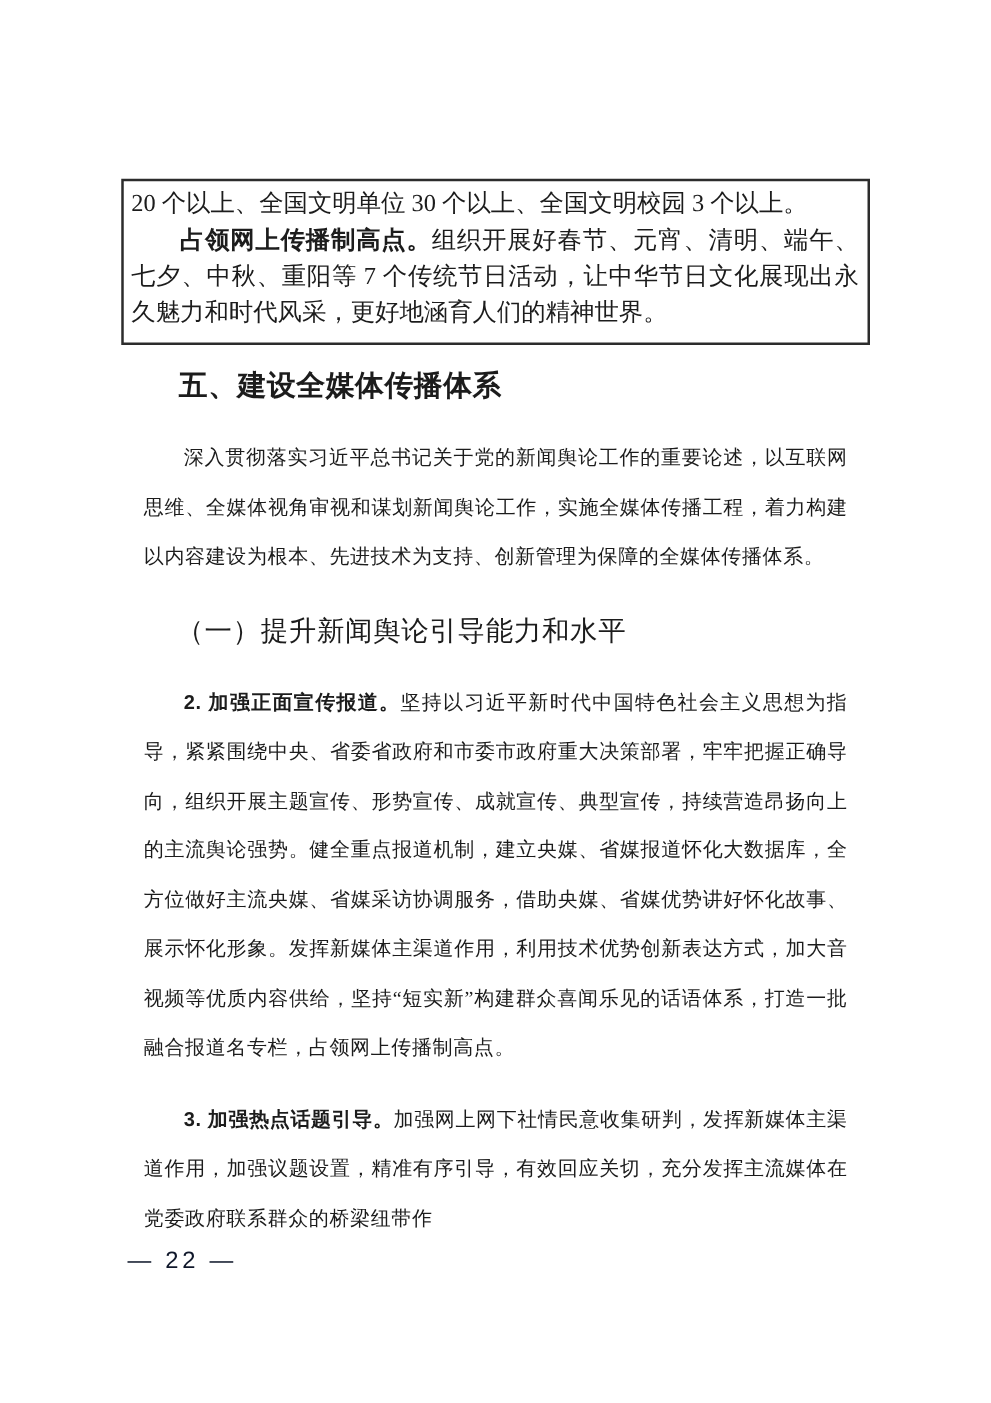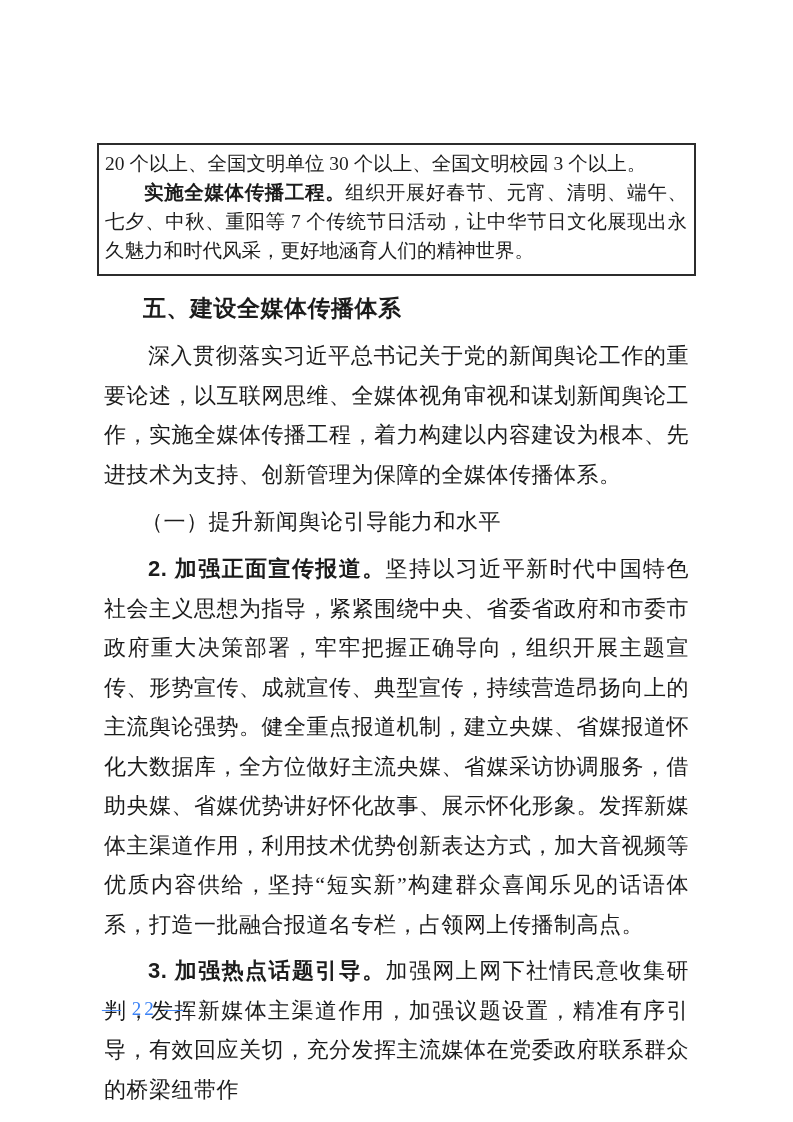--- a/index.html
+++ b/index.html
@@ -44,22 +44,22 @@
     margin: 11px 0 0 0;
     font-family: "Liberation Sans", sans-serif;
     font-weight: bold;
     font-size: 23px;
     line-height: 42px;
     text-indent: 2em;
     letter-spacing: 0.5px;
   }
   
   .body-para {
-    margin: 7px;
-    font-size: 22px;
+    margin: 18px;
+    font-size: 16px;
     line-height: 39.5px;
     text-align: justify;
     text-justify: inter-character;
     text-indent: 2em;
     letter-spacing: 0.5px;
   }
   
   .sub-heading {
     margin: 0;
     font-size: 22px;
@@ -73,37 +73,37 @@
     font-weight: bold;
     font-family: "Liberation Sans", sans-serif;
   }
   
   .footer-page-num {
     position: absolute;
     left: 102px;
     top: 998px;
     font-size: 19px;
     letter-spacing: 3px;
-    font-family: Liberation Serif, serif;
-    color: #3b82f6;
+    font-family: Liberation Sans, sans-serif;
+    color: #0f172a;
     white-space: nowrap;
   }
 </style>
 </head>
 <body>
 
 <div class="page">
   <div class="content">
 
     <div class="callout-box">
       <p>
         <span>20 个以上、全国文明单位 30 个以上、全国文明校园 3 个以上。</span>
       </p>
       <p class="indent-2">
-        <span class="bold-lead">实施全媒体传播工程。</span><span>组织开展好春节、元宵、清明、端午、七夕、中秋、重阳等 7 个传统节日活动，让中华节日文化展现出永久魅力和时代风采，更好地涵育人们的精神世界。</span>
+        <span class="bold-lead">占领网上传播制高点。</span><span>组织开展好春节、元宵、清明、端午、七夕、中秋、重阳等 7 个传统节日活动，让中华节日文化展现出永久魅力和时代风采，更好地涵育人们的精神世界。</span>
       </p>
     </div>
 
     <h2 class="section-heading">五、建设全媒体传播体系</h2>
 
     <p class="body-para">深入贯彻落实习近平总书记关于党的新闻舆论工作的重要论述，以互联网思维、全媒体视角审视和谋划新闻舆论工作，实施全媒体传播工程，着力构建以内容建设为根本、先进技术为支持、创新管理为保障的全媒体传播体系。</p>
 
     <h3 class="sub-heading">（一）提升新闻舆论引导能力和水平</h3>
 
     <p class="body-para">

